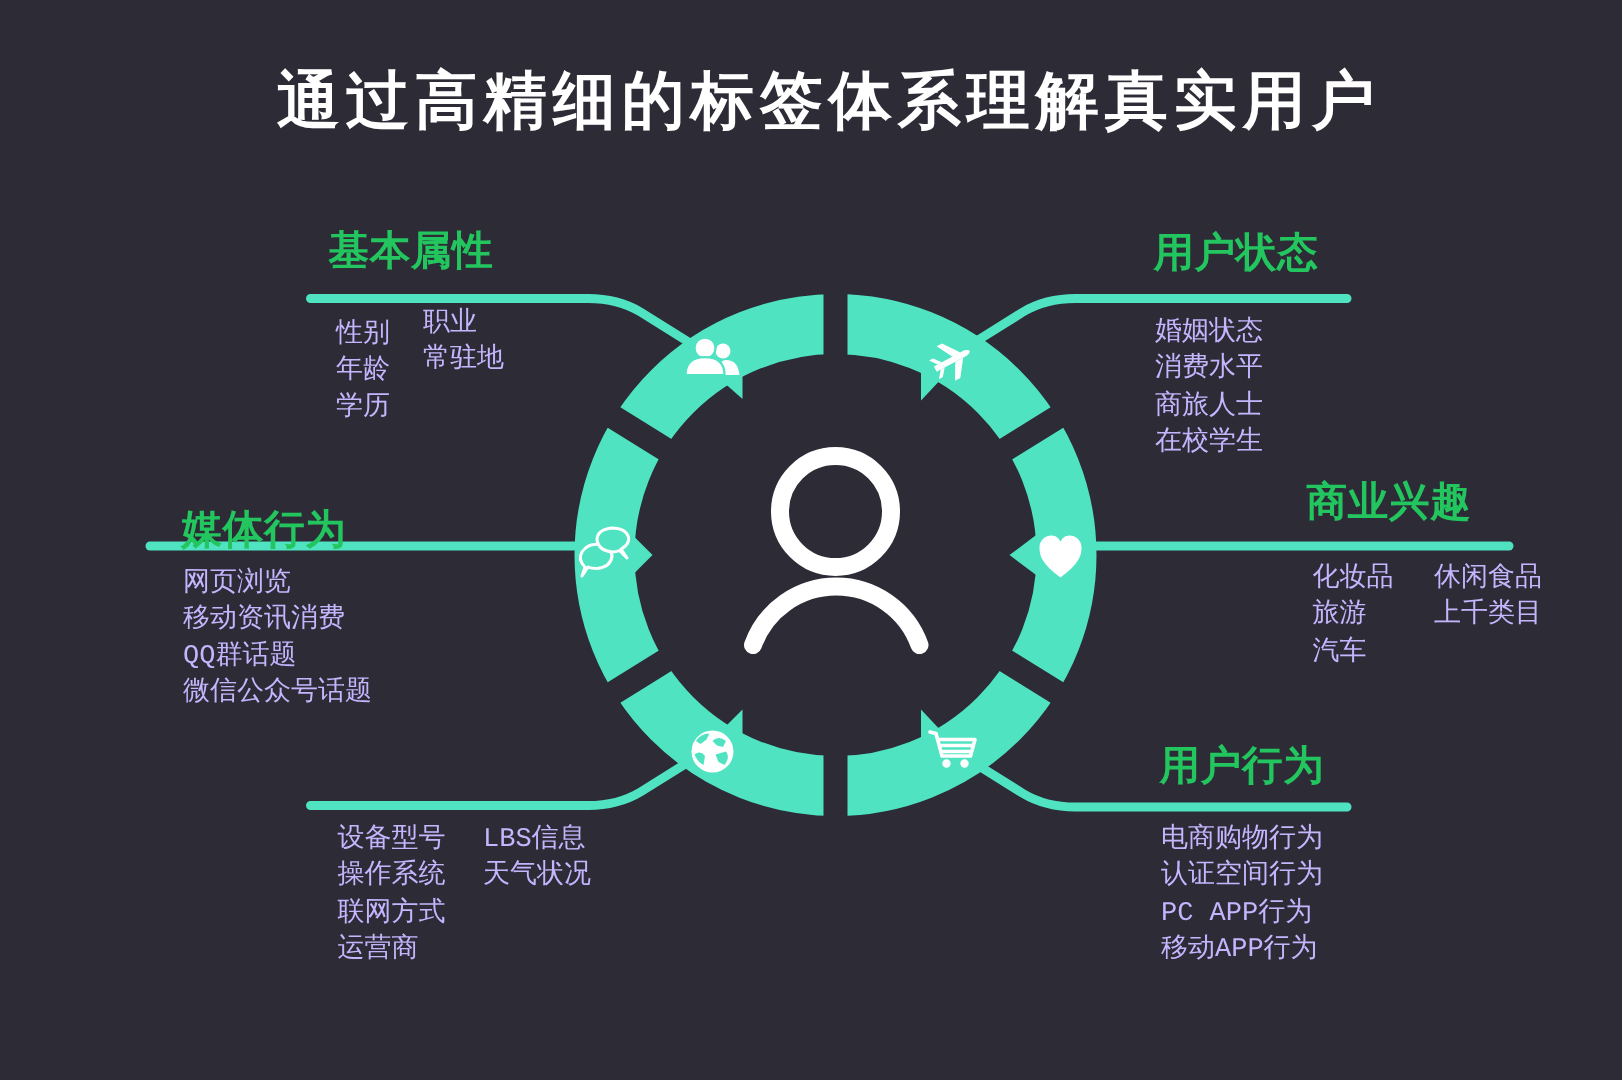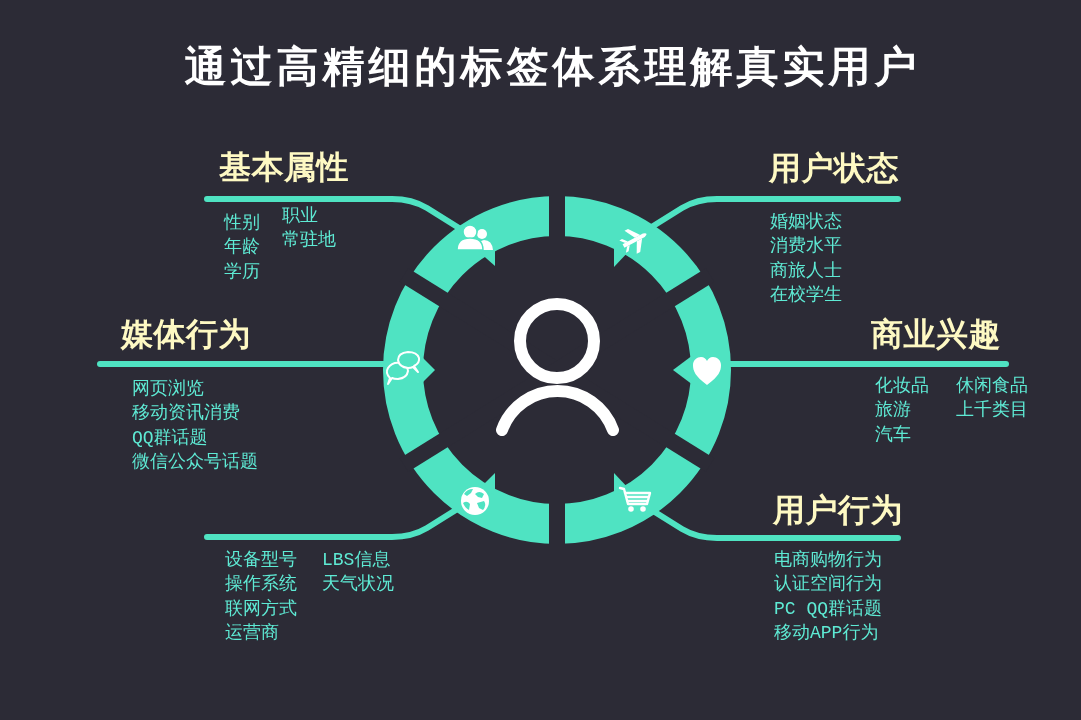--- a/index.html
+++ b/index.html
@@ -2,23 +2,23 @@
 <html><head>
   <meta charset="utf-8">
   <style>
     html, body { margin: 0; padding: 0; }
     body { width: 1081px; height: 720px; background: #2c2b36; overflow: hidden; }
     .canvas { position: relative; width: 1081px; height: 720px; background: #2c2b36;
       font-family: Liberation Mono, monospace; color: #ffffff; margin-left: 12px; }
     .art { position: absolute; left: 0; top: 0; }
     .title { position: absolute; left: 0; top: 44px; width: 1081px; text-align: center;
       font-size: 42px; font-weight: bold; letter-spacing: 4px; line-height: 52px; color: #ffffff; }
-    .hdr { position: absolute; font-size: 32px; font-weight: bold; line-height: 32px;
-      color: #fef9c3; white-space: nowrap; letter-spacing: 0.5px; }
-    .col { position: absolute; font-size: 18px; line-height: 24.3px; color: #5eead4; white-space: nowrap; }
+    .hdr { position: absolute; font-size: 27px; font-weight: bold; line-height: 32px;
+      color: #22c55e; white-space: nowrap; letter-spacing: 0.5px; }
+    .col { position: absolute; font-size: 18px; line-height: 24.3px; color: #c4b5fd; white-space: nowrap; }
     .col span { display: block; }
   </style>
 </head>
 <body>
 
 <div class="canvas">
 
   <svg class="art" width="1081" height="720" viewBox="0 0 1081 720">
 
     <g fill="none" stroke="#4fe3c2" stroke-width="6" stroke-linecap="round" stroke-linejoin="round">
@@ -106,22 +106,22 @@
   </div>
 
   <div class="hdr" style="left:757px; top:155px;">用户状态</div>
   <div class="col" style="left:758px; top:210px;">
     <span>婚姻状态</span>
     <span>消费水平</span>
     <span>商旅人士</span>
     <span>在校学生</span>
   </div>
 
-  <div class="hdr" style="left:109px; top:321px;">媒体行为</div>
-  <div class="col" style="left:120px; top:377px;">
+  <div class="hdr" style="left:109px; top:340px;">媒体行为</div>
+  <div class="col" style="left:110px; top:377px;">
     <span>网页浏览</span>
     <span>移动资讯消费</span>
     <span>QQ群话题</span>
     <span>微信公众号话题</span>
   </div>
 
   <div class="hdr" style="left:859px; top:321px;">商业兴趣</div>
   <div class="col" style="left:863px; top:374px;">
     <span>化妆品</span>
     <span>旅游</span>
@@ -140,17 +140,17 @@
     <span>设备型号</span>
     <span>操作系统</span>
     <span>联网方式</span>
     <span>运营商</span>
   </div>
 
   <div class="hdr" style="left:761px; top:497px;">用户行为</div>
   <div class="col" style="left:762px; top:548px;">
     <span>电商购物行为</span>
     <span>认证空间行为</span>
-    <span>PC QQ群话题</span>
+    <span>PC APP行为</span>
     <span>移动APP行为</span>
   </div>
 
 </div>
 
 </body></html>

